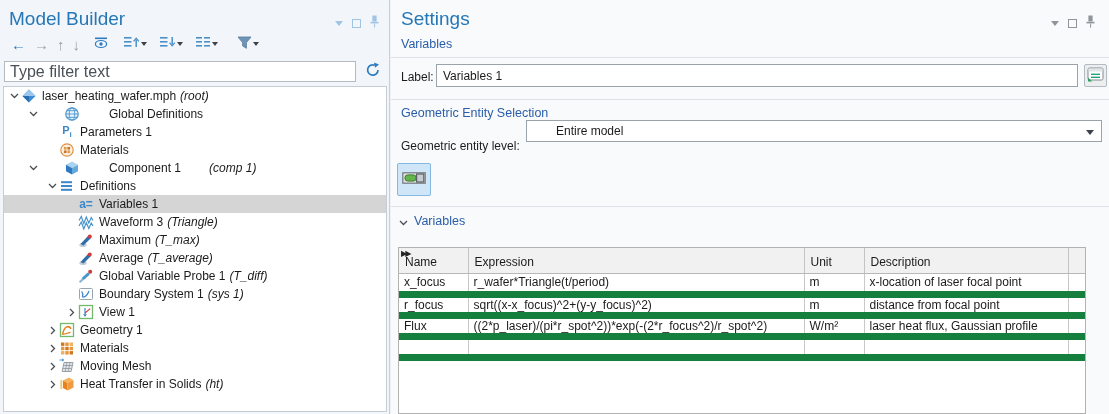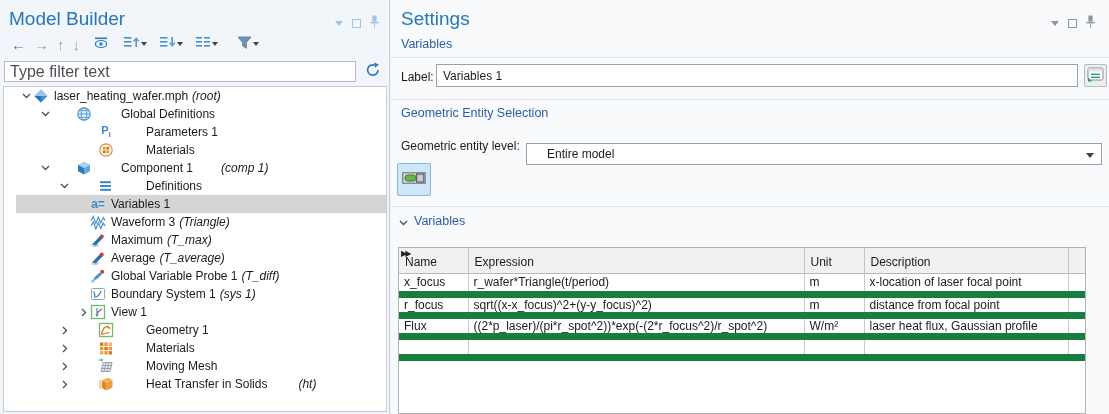--- a/index.html
+++ b/index.html
@@ -40,48 +40,48 @@
     position:absolute; left:4px; top:61px; width:352px; height:21px;
     border:1px solid #b4bac1; background:#fff; font-family:"Liberation Sans",sans-serif;
     font-size:16px; padding:1px 5px; color:#3c4248;
   }
   .filter-input::placeholder { color:#4a5056; opacity:1; }
   .refresh-btn { position:absolute; left:362px; top:62px; width:22px; height:20px; display:flex; align-items:center; justify-content:center; }
 
   
   .tree {
     position:absolute; left:3px; top:86px; width:384px; height:326px;
-    background:#fff; border:1px solid #c6ccd3; overflow:hidden;padding-left:12px;
+    background:#fff; border:1px solid #c6ccd3; overflow:hidden;
   }
   .tree-row { display:flex; align-items:center; height:18px; font-size:12px; white-space:nowrap; }
   .tree-row.selected { background:#d5d5d5; }
-  .lvl0{ padding-left:4px; } .lvl1{ padding-left:23px;gap:24px; } .lvl2{ padding-left:42px;gap:27px; } .lvl3{ padding-left:61px; }
+  .lvl0{ padding-left:4px; } .lvl1{ padding-left:23px;gap:24px; } .lvl2{ padding-left:42px; } .lvl3{ padding-left:61px; }
   .chev { width:13px; height:13px; flex:0 0 13px; display:flex; align-items:center; justify-content:center; }
   .chev.none { visibility:hidden; }
   .ticon { width:16px; height:16px; flex:0 0 16px; margin-right:5px; display:flex; align-items:center; justify-content:center; }
   .tsuffix { font-style:italic; margin-left:4px; }
   .txt-icon { color:#3e87c8; font-weight:bold; font-size:11px; line-height:1; }
   .txt-icon sub { font-size:8px; }
 
   
   .st-sub { position:absolute; left:10px; top:37px; font-size:12.5px; color:#2a5da8; }
   .sep { position:absolute; left:0; width:718px; height:1px; background:#dde2e8; }
   .fld-label { position:absolute; font-size:12px; color:#1b1b1b; }
   .label-input {
     position:absolute; left:45px; top:64px; width:642px; height:23px;
     border:1px solid #9aa3ab; background:#fff; font-family:"Liberation Sans",sans-serif;
     font-size:12px; padding:1px 6px; color:#1b1b1b;
   }
   .rename-btn { position:absolute; left:693px; top:64px; width:23px; height:23px; background:#eceef0; border:1px solid #b3bac1; border-radius:2px; display:flex; align-items:center; justify-content:center; }
   .sec-title { font-size:12.5px; color:#2a5da8; }
   .ges-title { position:absolute; left:10px; top:106px; }
   .ges-select {
-    position:absolute; left:135px; top:143px; width:576px; height:22px;
+    position:absolute; left:135px; top:120px; width:576px; height:22px;
     background:#fff; border:1px solid #9aa3ab; display:flex; align-items:center;
-    font-size:12px; padding-left:20px; color:#1b1b1b;
+    font-size:12px; padding-left:29px; color:#1b1b1b;
   }
   .ges-select .sel-caret { position:absolute; right:7px; top:9px; width:0; height:0; border-left:4px solid transparent; border-right:4px solid transparent; border-top:5px solid #3c4248; }
   .toggle-btn {
     position:absolute; left:6px; top:163px; width:34px; height:33px;
     background:#cfe6f8; border:1px solid #85b8e3; border-radius:2px;
     display:flex; align-items:center; justify-content:center;
   }
   .vars-header { position:absolute; left:8px; top:212px; display:flex; align-items:center; gap:6px; }
 
   

